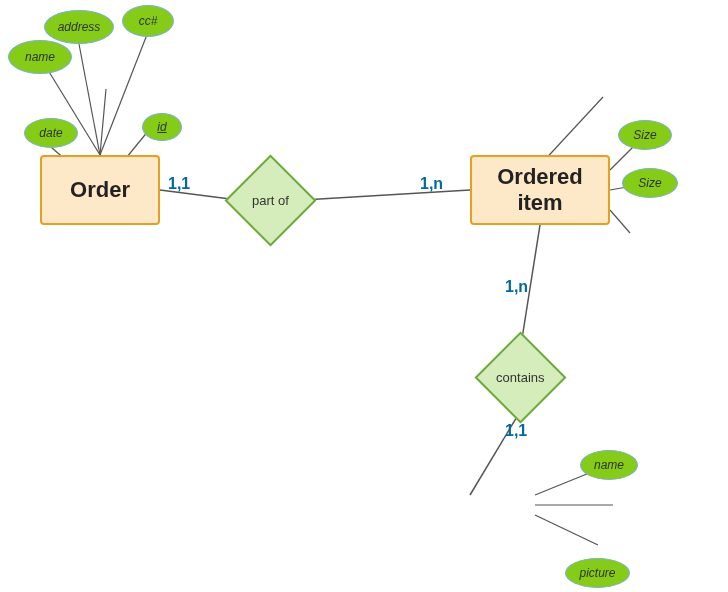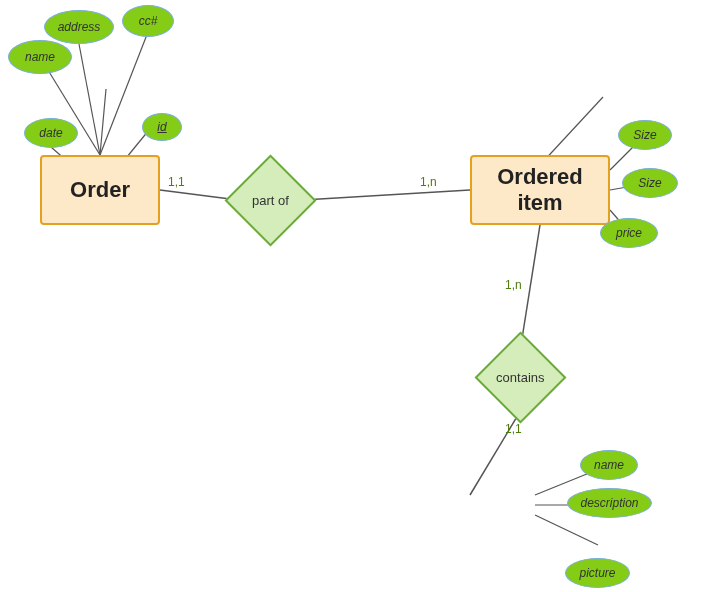--- a/index.html
+++ b/index.html
@@ -64,22 +64,23 @@
       font-size: 12px;
       color: #333;
       font-style: italic;
       text-align: center;
     }
     .attribute.underlined span {
       text-decoration: underline;
     }
     .cardinality {
       position: absolute;
-      font-size: 12px;
-      color: #4d7c0f;
+      font-size: 16px;
+      color: #0369a1;
+      font-weight: bold;
     }
   </style>
 </head>
 <body>
 
 <div id="diagram">
   <svg id="lines" xmlns="http://www.w3.org/2000/svg">
 
     <line x1="160" y1="190" x2="238" y2="200" stroke="#555" stroke-width="1.5"></line>
 
@@ -149,29 +150,23 @@
   <div class="attribute underlined" style="left:142px; top:100px; width:40px; height:28px;margin-top:13px;">
     <span style="text-decoration:underline;">id</span>
   </div>
 
   <div class="attribute" style="left:618px; top:120px; width:54px; height:30px;">
     <span>Size</span>
   </div>
   <div class="attribute" style="left:622px; top:168px; width:56px; height:30px;">
     <span>Size</span>
   </div>
-  <div class="attribute" style="left:600px; top:218px; width:58px; height:30px;">
-    <span>price</span>
-  </div>
 
   <div class="attribute" style="left:580px; top:450px; width:58px; height:30px;">
     <span>name</span>
-  </div>
-  <div class="attribute" style="left:567px; top:488px; width:85px; height:30px;">
-    <span>description</span>
   </div>
   <div class="attribute" style="left:565px; top:530px; width:65px; height:30px;margin-top:28px;">
     <span>picture</span>
   </div>
 
   <div class="cardinality" style="left:168px; top:175px;">
     <span>1,1</span>
   </div>
   <div class="cardinality" style="left:420px; top:175px;">
     <span>1,n</span>

